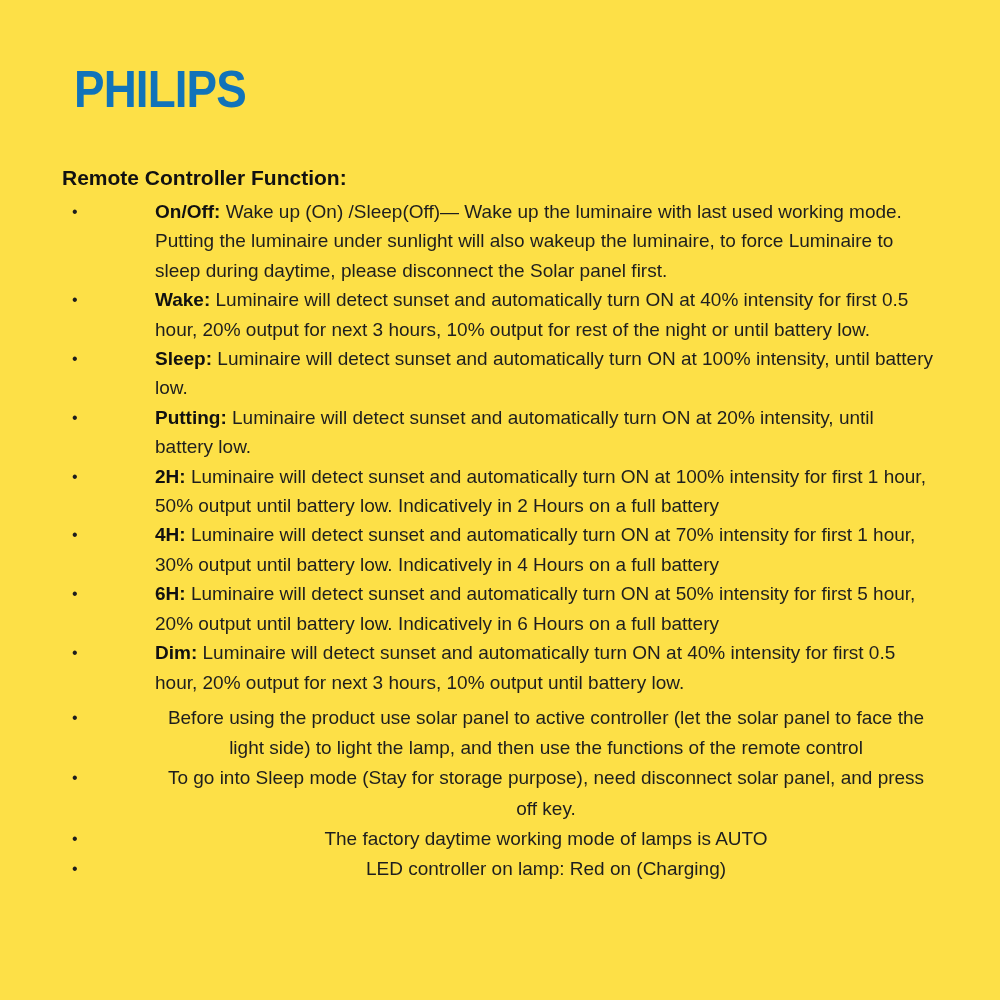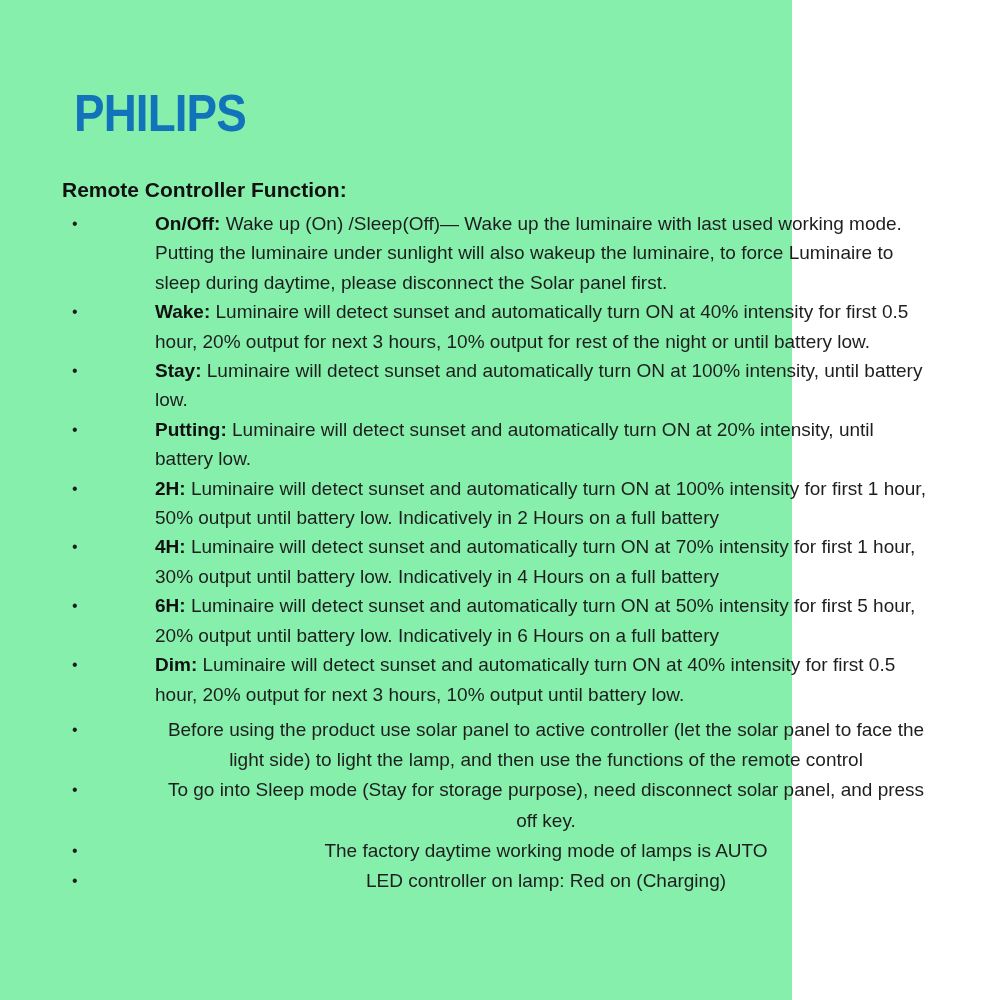--- a/index.html
+++ b/index.html
@@ -9,39 +9,39 @@
   }
   body {
     width: 1000px;
     height: 1000px;
     overflow: hidden;
     font-family: "Liberation Sans", "DejaVu Sans", sans-serif;
     color: #1d1d1d;
   }
   .page {
     position: relative;
-    width: 792px;
+    width: 1000px;
     height: 1000px;
-    background: #86efac;
-    padding-top: 88px;
+    background: #fde047;
+    padding-top: 64px;
     box-sizing: border-box;
   }
   .logo {
     margin-left: 74px;
     font-size: 52px;
     line-height: 50px;
     font-weight: bold;
     color: #1173b9;
     letter-spacing: -1px;
     transform: scaleX(0.88);
     transform-origin: left center;
     white-space: nowrap;
   }
   .section-heading {
-    margin: 40px 0 0 62px;
+    margin: 52px 0 0 62px;
     font-size: 21px;
     line-height: 24px;
     font-weight: bold;
     color: #111111;
   }
   .bullet-list {
     margin-left: 72px;
     margin-top: 7px;
     width: 865px;
   }
@@ -95,21 +95,21 @@
       <div class="li">
         <span class="bullet">•</span>
         <div class="li-text"><span class="term">On/Off: </span><span>Wake up (On) /Sleep(Off)— Wake up the luminaire with last used working mode. Putting the luminaire under sunlight will also wakeup the luminaire, to force Luminaire to sleep during daytime, please disconnect the Solar panel first.</span></div>
       </div>
       <div class="li">
         <span class="bullet">•</span>
         <div class="li-text"><span class="term">Wake: </span><span>Luminaire will detect sunset and automatically turn ON at 40% intensity for first 0.5 hour, 20% output for next 3 hours, 10% output for rest of the night or until battery low.</span></div>
       </div>
       <div class="li">
         <span class="bullet">•</span>
-        <div class="li-text"><span class="term">Stay: </span><span>Luminaire will detect sunset and automatically turn ON at 100% intensity, until battery low.</span></div>
+        <div class="li-text"><span class="term">Sleep: </span><span>Luminaire will detect sunset and automatically turn ON at 100% intensity, until battery low.</span></div>
       </div>
       <div class="li">
         <span class="bullet">•</span>
         <div class="li-text"><span class="term">Putting: </span><span>Luminaire will detect sunset and automatically turn ON at 20% intensity, until battery low.</span></div>
       </div>
       <div class="li">
         <span class="bullet">•</span>
         <div class="li-text"><span class="term">2H: </span><span>Luminaire will detect sunset and automatically turn ON at 100% intensity for first 1 hour, 50% output until battery low. Indicatively in 2 Hours on a full battery</span></div>
       </div>
       <div class="li">

